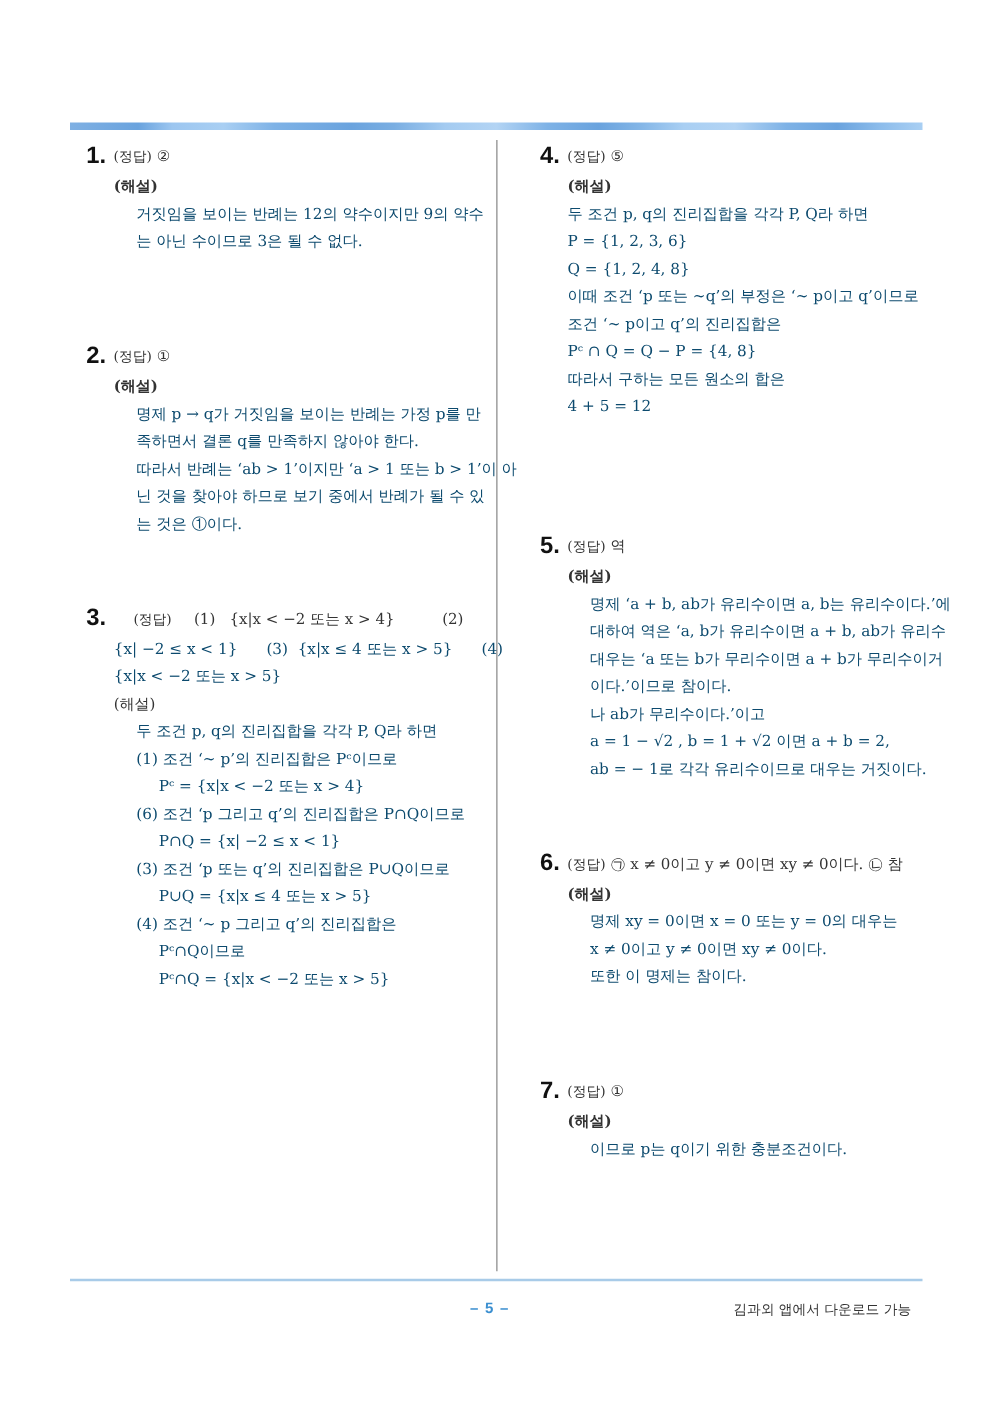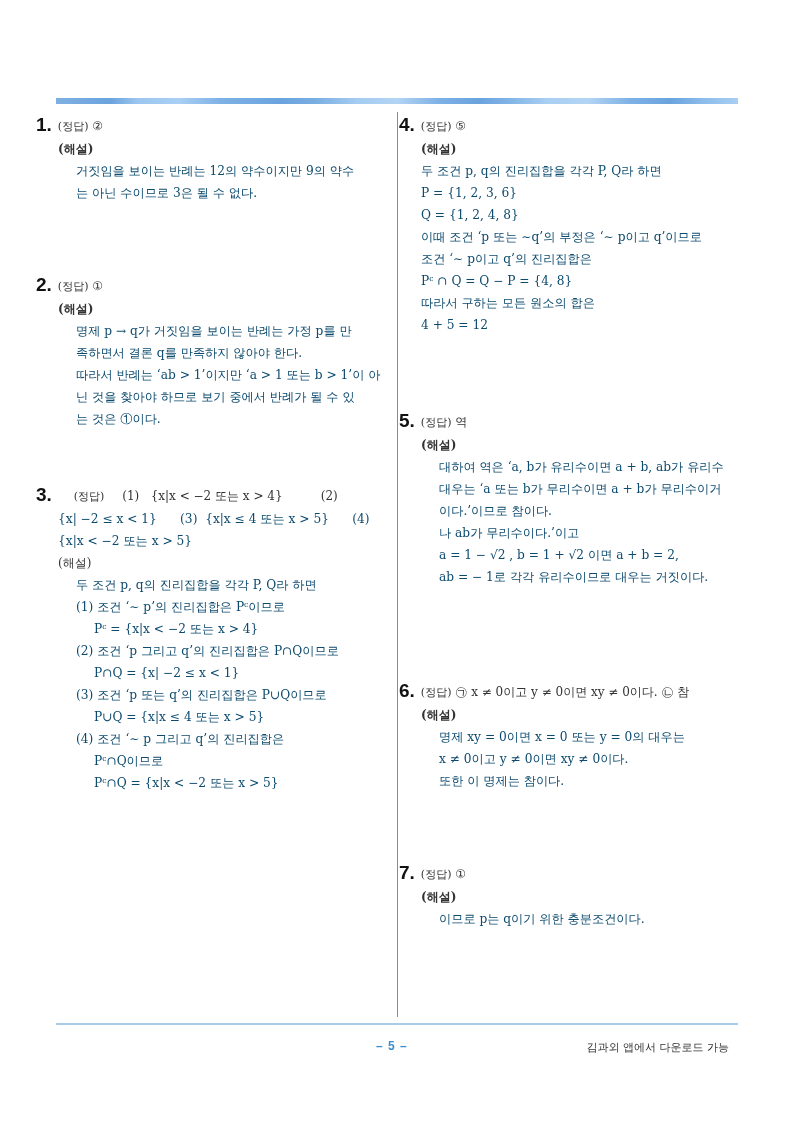--- a/index.html
+++ b/index.html
@@ -25,21 +25,21 @@
 
     .page-number {
       position: absolute; left: 376px; top: 1039px; font-family: "Liberation Sans", sans-serif;
       font-size: 12px; font-weight: bold; color: #3b8fd0; letter-spacing: 1px;
     }
     .footer-note {
       position: absolute; right: 64px; top: 1040px; font-family: "DejaVu Sans", sans-serif;
       font-size: 11px; color: #333; text-align: center;
     }
 
-    .problem { position: absolute; font-size: 12.2px; line-height: 22px; }
+    .problem { position: absolute; font-size: 12.2px; line-height: 22px; margin-left: 33px; }
     .num {
       font-family: "Liberation Sans", sans-serif; font-weight: bold; font-size: 19px;
       color: #111; margin-right: 6px; vertical-align: -1px;
     }
     .ans-label { font-size: 11px; color: #333; }
     .ans-val { font-size: 12px; color: #333; }
     .sol-label { display: block; padding-left: 22px; font-size: 12px; color: #333; font-weight: bold; }
     .line { display: block; white-space: nowrap; color: #0c4a6e; }
     .indent1 { padding-left: 22px; }
     .indent2 { padding-left: 40px; }
@@ -81,21 +81,21 @@
     <span class="num">3.</span>
     <span class="ans-label" style="margin-left:12px; margin-right:14px;">(정답)</span>
     <span class="ans-val" style="white-space:pre;">(1)   {x|x &lt; −2 또는 x &gt; 4}          (2)</span>
   </span>
   <span class="line indent1" style="white-space:pre;">{x| −2 ≤ x &lt; 1}      (3)  {x|x ≤ 4 또는 x &gt; 5}      (4)</span>
   <span class="line indent1">{x|x &lt; −2 또는 x &gt; 5}</span>
   <span class="line indent1" style="font-size:12px; color:#333;">(해설)</span>
   <span class="line indent2">두 조건 p, q의 진리집합을 각각 P, Q라 하면</span>
   <span class="line indent2">(1) 조건 ‘∼ p’의 진리집합은 Pᶜ이므로</span>
   <span class="line indent3">Pᶜ = {x|x &lt; −2 또는 x &gt; 4}</span>
-  <span class="line indent2">(2) 조건 ‘p 그리고 q’의 진리집합은 P∩Q이므로</span>
+  <span class="line indent2">(6) 조건 ‘p 그리고 q’의 진리집합은 P∩Q이므로</span>
   <span class="line indent3">P∩Q = {x| −2 ≤ x &lt; 1}</span>
   <span class="line indent2">(3) 조건 ‘p 또는 q’의 진리집합은 P∪Q이므로</span>
   <span class="line indent3">P∪Q = {x|x ≤ 4 또는 x &gt; 5}</span>
   <span class="line indent2">(4) 조건 ‘∼ p 그리고 q’의 진리집합은</span>
   <span class="line indent3">Pᶜ∩Q이므로</span>
   <span class="line indent3">Pᶜ∩Q = {x|x &lt; −2 또는 x &gt; 5}</span>
 </div>
 
 <div class="problem" style="left:399px; top:112px; width:345px;">
   <span class="header-row">
@@ -106,26 +106,27 @@
   <span class="line indent1">두 조건 p, q의 진리집합을 각각 P, Q라 하면</span>
   <span class="line indent1">P = {1, 2, 3, 6}</span>
   <span class="line indent1">Q = {1, 2, 4, 8}</span>
   <span class="line indent1">이때 조건 ‘p 또는 ∼q’의 부정은 ‘∼ p이고 q’이므로</span>
   <span class="line indent1">조건 ‘∼ p이고 q’의 진리집합은</span>
   <span class="line indent1">Pᶜ ∩ Q = Q − P = {4, 8}</span>
   <span class="line indent1">따라서 구하는 모든 원소의 합은</span>
   <span class="line indent1">4 + 5 = 12</span>
 </div>
 
-<div class="problem" style="left:399px; top:408px; width:345px;">
+<div class="problem" style="left:399px; top:424px; width:345px;">
   <span class="header-row">
     <span class="num">5.</span><span class="ans-label">(정답)</span>
     <span class="ans-val">역</span>
   </span>
   <span class="sol-label">(해설)</span>
+  <span class="line indent2">명제 ‘a + b, ab가 유리수이면 a, b는 유리수이다.’에</span>
   <span class="line indent2">대하여 역은 ‘a, b가 유리수이면 a + b, ab가 유리수</span>
   <span class="line indent2">대우는 ‘a 또는 b가 무리수이면 a + b가 무리수이거</span>
   <span class="line indent2">이다.’이므로 참이다.</span>
   <span class="line indent2">나 ab가 무리수이다.’이고</span>
   <span class="line indent2">a = 1 − √2 , b = 1 + √2 이면 a + b = 2,</span>
   <span class="line indent2">ab = − 1로 각각 유리수이므로 대우는 거짓이다.</span>
 </div>
 
 <div class="problem" style="left:399px; top:678px; width:345px;">
   <span class="header-row">

